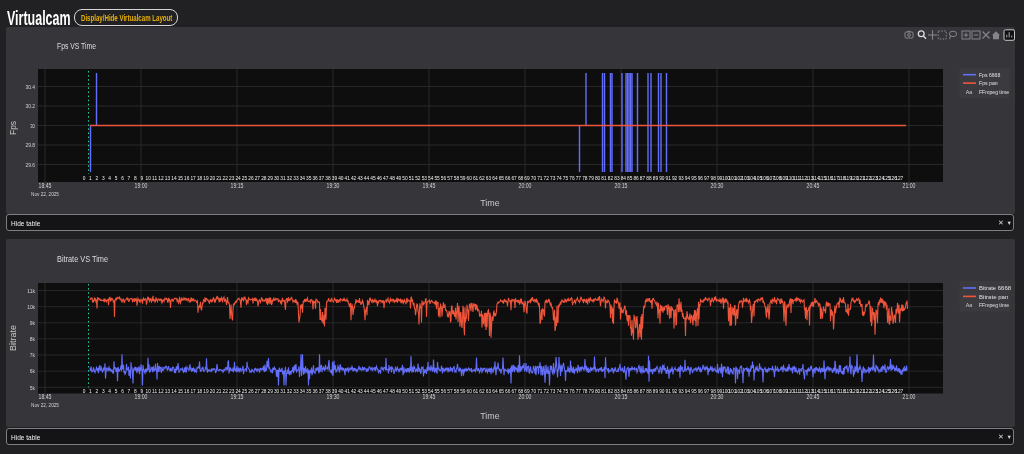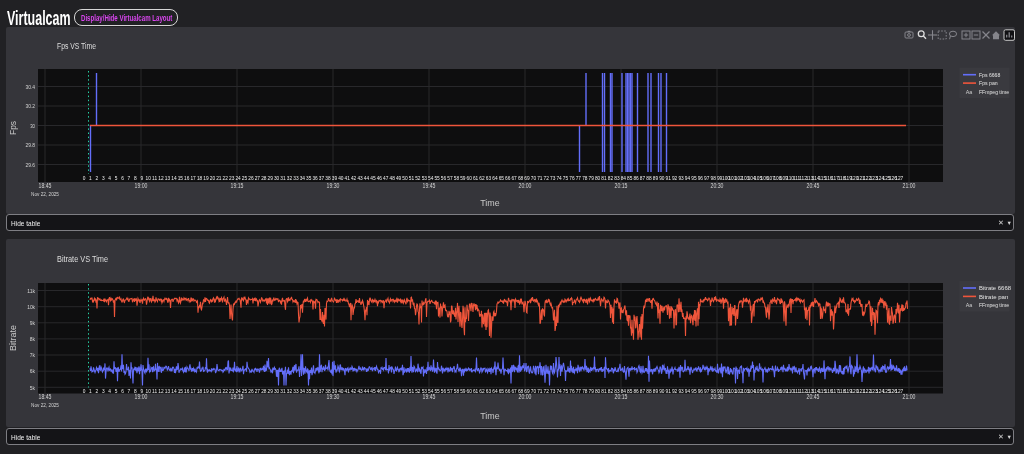--- a/index.html
+++ b/index.html
@@ -1,17 +1,17 @@
 <!DOCTYPE html>
 <html><head><meta charset="utf-8"><style>
 *{margin:0;padding:0;box-sizing:border-box}
 body{width:1024px;height:454px;background:#212124;font-family:"Liberation Sans",sans-serif;overflow:hidden;position:relative}
 </style></head><body>
 <div style="position:absolute;left:7px;top:8px;font-size:19.5px;font-weight:600;color:#fff;line-height:20px;transform:scaleX(.64);transform-origin:0 50%;white-space:nowrap">Virtualcam</div>
-<div style="position:absolute;left:74px;top:9px;width:104px;height:17px;border:1.4px solid #d6d6d6;border-radius:8px;color:#d946ef">
+<div style="position:absolute;left:74px;top:9px;width:104px;height:17px;border:1.4px solid #d6d6d6;border-radius:8px;color:#eab308">
 <span style="position:absolute;left:6px;top:3px;font-size:8.5px;font-weight:700;display:inline-block;transform:scaleX(.72);transform-origin:0 50%;white-space:nowrap">Display/Hide Virtualcam Layout</span>
 </div>
 <svg style="position:absolute;left:0;top:27px" width="1024" height="187" viewBox="0 0 1024 187">
     <rect x="6" y="0" width="1009" height="187" rx="2" fill="#35353a"></rect>
     <rect x="38" y="42" width="905" height="113" fill="#0e0e0f"></rect>
     <line x1="45" y1="42" x2="45" y2="155" stroke="#28282b" stroke-width="1"></line>
     <line x1="141" y1="42" x2="141" y2="155" stroke="#28282b" stroke-width="1"></line>
     <line x1="237" y1="42" x2="237" y2="155" stroke="#28282b" stroke-width="1"></line>
     <line x1="333" y1="42" x2="333" y2="155" stroke="#28282b" stroke-width="1"></line>
     <line x1="429" y1="42" x2="429" y2="155" stroke="#28282b" stroke-width="1"></line>

